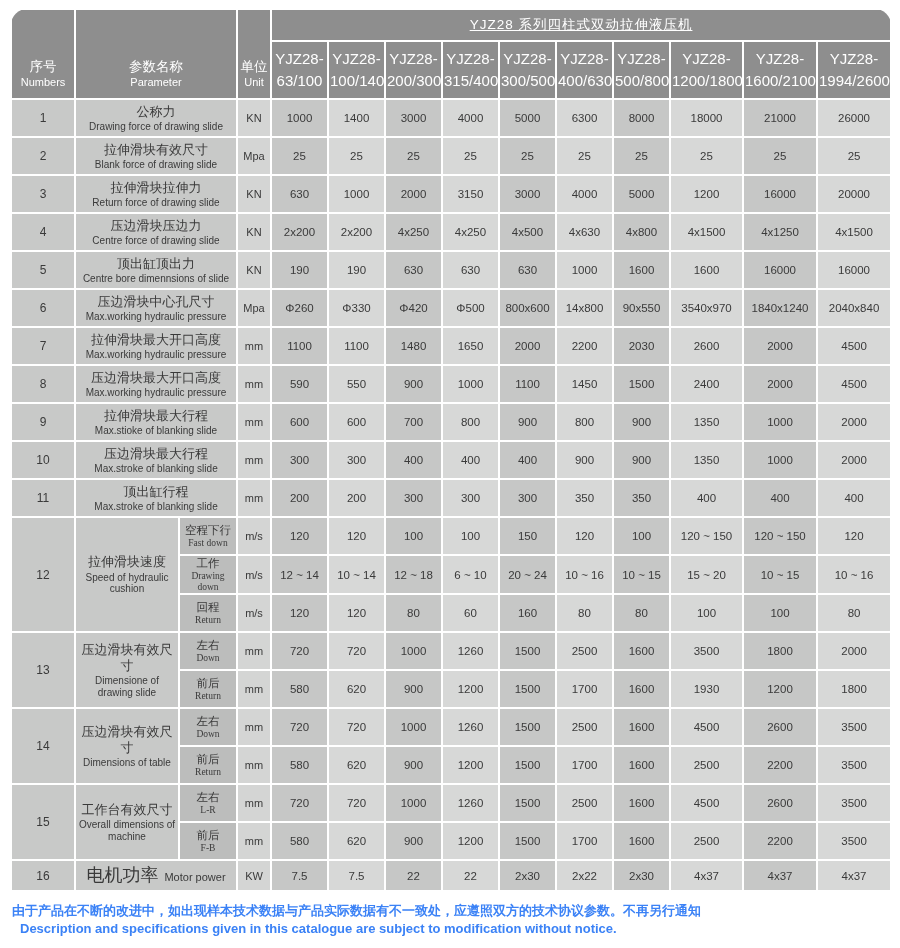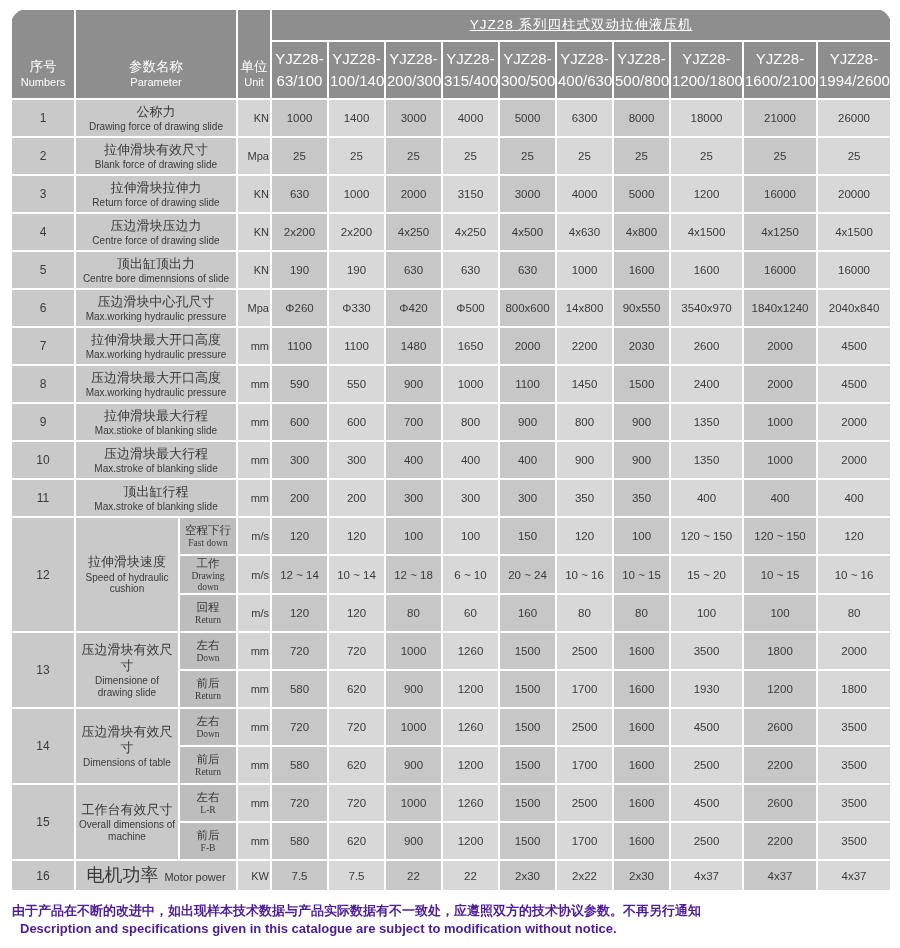--- a/index.html
+++ b/index.html
@@ -18,31 +18,31 @@
   .corner-tr{border-top-right-radius:16px;text-decoration:underline;}
   .hd-cn{font-size:13.5px;line-height:1.25;margin-top:40px;}
   .hd-en{font-size:11px;line-height:1.25;}
   .group-title{font-size:13.5px;letter-spacing:1px;}
   .model-th .m1,.model-th .m2{font-size:15px;line-height:1.45;}
   tbody tr{height:38px;}
   tbody tr.short{height:31px;}
   .col-num{background:#c8c9c8;font-size:12px;}
   .col-name{background:#c8c9c8;}
   .col-sub{background:#bcbdbc;font-family:Liberation Serif, serif;}
-  .col-unit{background:#d4d5d4;font-size:11px;text-align:right;}
+  .col-unit{background:#d4d5d4;font-size:11px;}
   td.dk{background:#c6c7c6;}
   td.lt{background:#d7d8d7;}
   td.val{font-size:11.5px;}
   .cn{font-size:13px;line-height:1.25;}
   .en{font-size:10px;line-height:1.15;margin-top:1px;}
   .col-sub .cn{font-size:11.5px;}
   .col-sub .en{font-size:9.5px;}
   .inline-name .cn{display:inline;font-size:18px;}
   .inline-name .en{display:inline;font-size:11px;margin-left:6px;}
-  .footer{position:absolute;left:12px;top:902px;width:876px;color:#4c1d95;}
+  .footer{position:absolute;left:12px;top:902px;width:876px;color:#3b82f6;}
   .footer .f-cn{font-size:13px;font-weight:bold;line-height:1.4;}
   .footer .f-en{font-size:13px;font-weight:bold;line-height:1.4;padding-left:8px;}
 </style>
 </head>
 <body>
 
 <div class="table-wrap">
   <table>
     <colgroup>
       <col style="width:64px">

